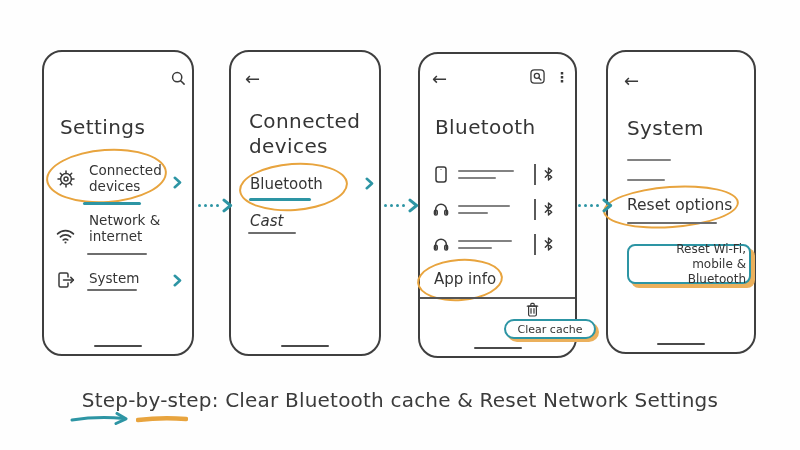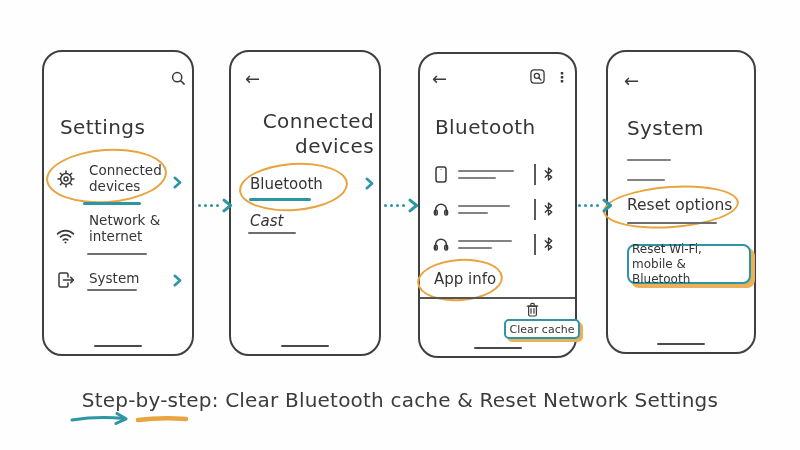--- a/index.html
+++ b/index.html
@@ -16,21 +16,21 @@
     background:#fff;
     border:2.5px solid #3f3f3f;
     border-radius:20px;
     box-sizing:border-box;
   }
   #phone1{left:42px;top:50px;width:152px;height:306px;}
   #phone2{left:229px;top:50px;width:152px;height:306px;}
   #phone3{left:418px;top:52px;width:159px;height:306px;}
   #phone4{left:606px;top:50px;width:150px;height:304px;}
   .screen-title{
-    position:absolute;font-size:20px;letter-spacing:.4px;color:#353535;line-height:25px;text-align:right;
+    position:absolute;font-size:20px;letter-spacing:.4px;color:#353535;line-height:25px;
   }
   .back-glyph{position:absolute;font-size:18px;color:#3a3a3a;line-height:18px;cursor:default;}
   .kebab-glyph{position:absolute;font-size:14px;font-weight:bold;color:#3a3a3a;letter-spacing:0;}
   .item-label{font-size:13.5px;line-height:16px;color:#353535;}
   .small-label{font-size:15px;color:#353535;}
   .gline{position:absolute;height:1.6px;background:#6e6e6e;border-radius:2px;}
   .tealline{position:absolute;height:2.6px;background:#2d95a4;border-radius:2px;}
   .ph-line{position:absolute;height:2px;background:#828282;border-radius:2px;}
   .home-bar{position:absolute;bottom:7px;left:50%;transform:translateX(-50%);width:48px;height:2px;background:#4a4a4a;border-radius:2px;}
   
@@ -40,25 +40,25 @@
   }
   
   .chev{position:absolute;width:9px;height:13px;}
   
   .flow{position:absolute;top:198px;display:flex;align-items:center;gap:3px;}
   .flow .dot{width:3px;height:3px;border-radius:50%;background:#2d95a4;}
   
   .teal-box{
     position:absolute;background:#fff;border:2px solid #2d95a4;border-radius:6px;
     box-shadow:3px 3px 0 0 #ebb05c;
-    display:flex;align-items:center;justify-content:center;text-align:left;
+    display:flex;align-items:center;justify-content:center;text-align:right;
     color:#353535;box-sizing:border-box;
   }
   #reset-box{left:19px;top:192px;width:124px;height:40px;font-size:12px;line-height:15px;border-radius:8px;box-shadow:4px 4px 0 0 #ebb05c;padding:2px 3px;}
-  #clear-cache-box{left:84px;top:265px;width:76px;height:20px;font-size:11px;border-radius:5px;}
+  #clear-cache-box{left:84px;top:265px;width:92px;height:20px;font-size:11px;border-radius:10px;}
   
   .dev-row{position:absolute;left:0;width:100%;height:24px;}
   .row-divider{position:absolute;left:114px;top:1px;width:1.6px;height:21px;background:#5a5a5a;}
   .h-divider{position:absolute;left:0;right:0;height:1.5px;background:#555;}
   
   #caption{
     position:absolute;left:0;right:0;top:388px;text-align:center;
     font-size:20px;letter-spacing:.2px;color:#3b3b3b;
   }
   svg{display:block;}

